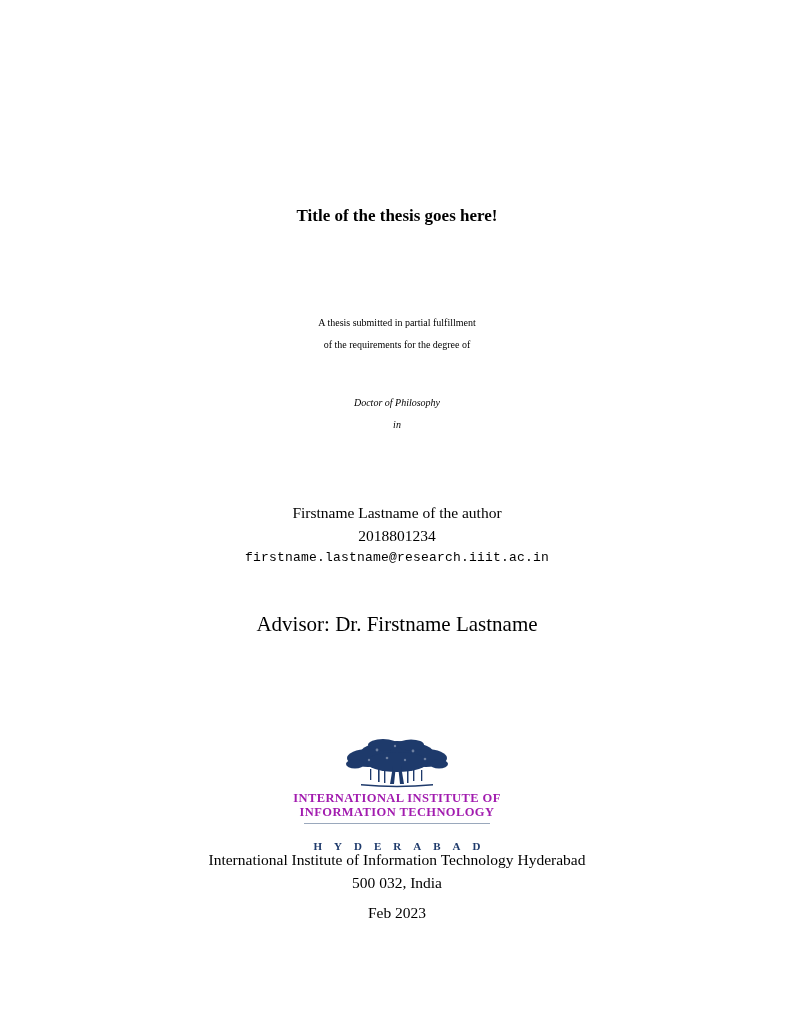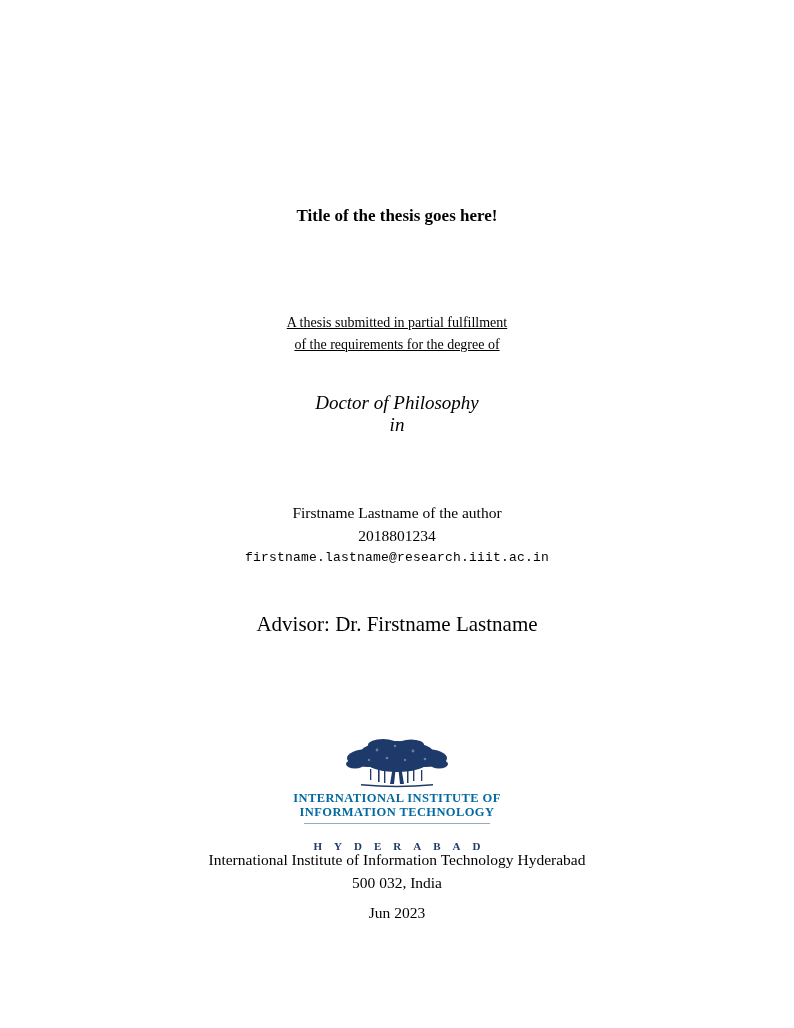--- a/index.html
+++ b/index.html
@@ -8,22 +8,22 @@
     width: 794px;
     height: 1028px;
     margin: 0 auto;
     background: #ffffff;
     color: #000000;
     font-family: "Liberation Serif", serif;
     overflow: hidden;
   }
   .centered { position: absolute; left: 0; right: 0; text-align: center; }
   .thesis-title { top: 204px; font-size: 17px; font-weight: bold; line-height: 24px; }
-  .submission   { top: 312px; font-size: 14px; line-height: 22px; text-decoration: underline; }
-  .degree       { top: 392px; font-size: 19px; line-height: 22px; font-style: italic; }
+  .submission   { top: 312px; font-size: 10px; line-height: 22px; }
+  .degree       { top: 392px; font-size: 10px; line-height: 22px; font-style: italic; }
   .by-line      { top: 488px; font-size: 15.5px; line-height: 22px; }
   .author-block { top: 502px; font-size: 15.5px; line-height: 22.5px; }
   .email {
     font-family: "Liberation Mono", "DejaVu Sans Mono", monospace;
     font-size: 13px;
     letter-spacing: 0.2px;
   }
   .advisor-line { top: 613px; font-size: 21px; line-height: 22px; }
   .logo-block   { top: 736px; }
   .logo-tree { display: block; margin: 0 auto; }
@@ -93,28 +93,28 @@
       <g fill="#ffffff" opacity="0.35">
         <circle cx="34" cy="14" r="1.4"></circle>
         <circle cx="52" cy="10" r="1.2"></circle>
         <circle cx="70" cy="15" r="1.4"></circle>
         <circle cx="44" cy="22" r="1.3"></circle>
         <circle cx="62" cy="24" r="1.2"></circle>
         <circle cx="26" cy="24" r="1.2"></circle>
         <circle cx="82" cy="23" r="1.3"></circle>
       </g>
     </svg>
-    <div class="logo-name" style="color: #0369a1;">
+    <div class="logo-name" style="color: #a21caf;">
       <div>INTERNATIONAL INSTITUTE OF</div>
       <div>INFORMATION TECHNOLOGY</div>
     </div>
     <div class="logo-rule" style="background: rgb(154, 168, 188);"></div>
     <div class="logo-city" style="color: rgb(30, 58, 107); margin-top: 16px;">HYDERABAD</div>
   </div>
 
   <div class="centered footer-institute">
     <div>International Institute of Information Technology Hyderabad</div>
     <div>500 032, India</div>
   </div>
 
-  <div class="centered footer-date">Jun 2023</div>
+  <div class="centered footer-date">Feb 2023</div>
 
 </div>
 
 </body></html>

